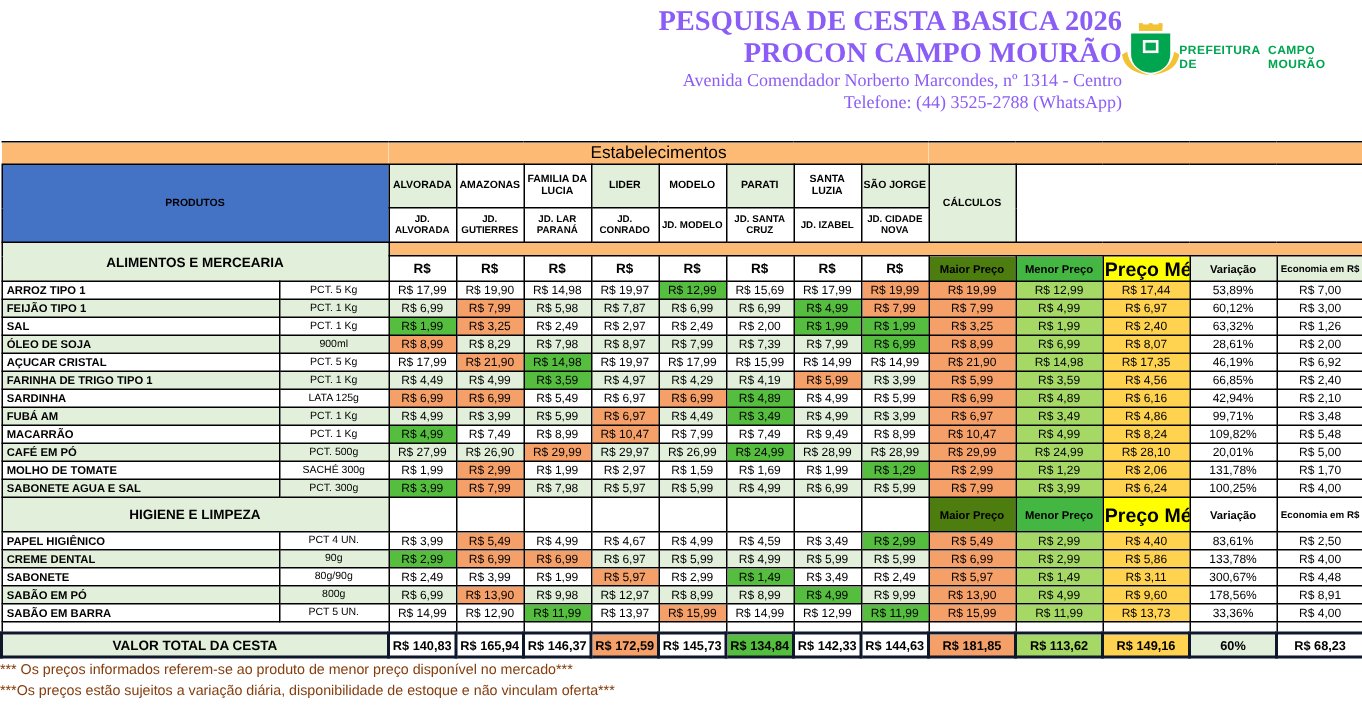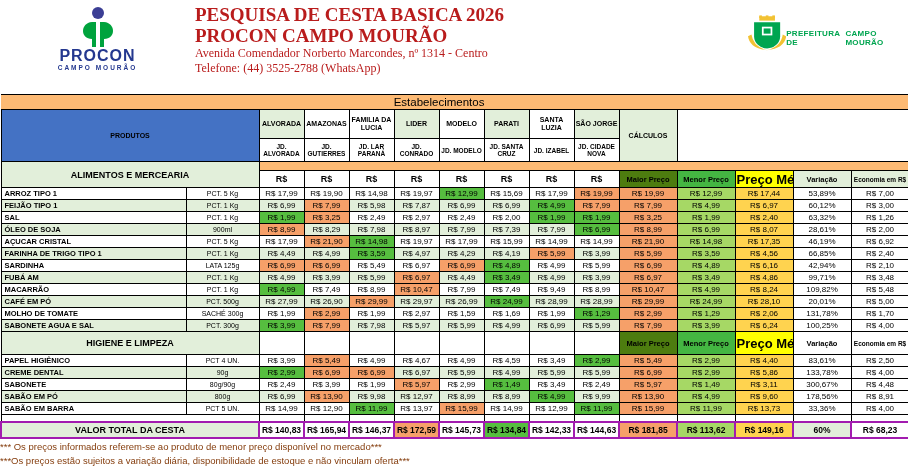--- a/index.html
+++ b/index.html
@@ -3,21 +3,21 @@
 <meta charset="utf-8">
 <style>
   * { box-sizing: border-box; margin: 0; padding: 0; }
   html,body { width: 908px; height: 471px; background: #fff; overflow: hidden;
               font-family: "Liberation Sans", sans-serif; }
   
   .hdr { display: flex; align-items: flex-start; height: 92px; padding-top: 4px; }
   .logo-left { width: 195px; display: flex; flex-direction: column; align-items: center; padding-top: 2px; }
   .logo-left .pname { color: #24388F; font-weight: bold; font-size: 16px; letter-spacing: 1px; line-height: 16px; }
   .logo-left .pcity { color: #24388F; font-weight: bold; font-size: 6.5px; letter-spacing: 2px; }
-  .title-block { flex: 1; text-align: left; font-family: "Liberation Serif", serif; color: #b91c1c; }
+  .title-block { flex: 1; text-align: right; font-family: "Liberation Serif", serif; color: #8b5cf6; }
   .title-block .t1, .title-block .t2 { font-size: 19px; font-weight: bold; line-height: 21px; }
   .title-block .addr, .title-block .tel { font-size: 12px; line-height: 15px; }
   .logo-right { width: 160px; display: flex; flex-direction: row; align-items: center; padding-top: 8px; }
   .logo-right .l1, .logo-right .l2 { color: #00A550; font-weight: bold; font-size: 8px; line-height: 9px; letter-spacing: .3px; }
   
   table { border-collapse: collapse; table-layout: fixed; width: 908px; margin-top: 2px; }
   td { border: 1px solid #000; font-size: 8px; text-align: center; white-space: nowrap;
        overflow: hidden; height: 12px; padding: 0 1px; color: #000; }
   .blue { background: #fdba74; border-left: none; border-right: none; }
   .r-est td { height: 15px; font-size: 11.5px; }
@@ -37,38 +37,29 @@
   .maiorcol { background: #F6A069; }
   .menorcol { background: #A6D865; }
   .mediocol { background: #FFD34F; }
   .h-maior { background: #4d7c0f; font-weight: bold; font-size: 7.5px; }
   .h-menor { background: #44B642; font-weight: bold; font-size: 7.5px; }
   .h-medio { background: #FFFF00; font-weight: bold; font-size: 13px; }
   .h-var  { font-weight: bold; font-size: 7.5px; }
   .h-eco  { font-weight: bold; font-size: 6.5px; white-space: normal; line-height: 7px; }
   .r-hig td { height: 23px; }
   .r-spacer td { height: 7px; }
-  .r-total td { height: 16px; border: 2px solid #a21caf; font-weight: bold; font-size: 8.5px; }
+  .r-total td { height: 16px; border: 2px solid #0f172a; font-weight: bold; font-size: 8.5px; }
   .r-total .tlbl { background: #E2EFDA; font-size: 9px; }
   
   .foot { color: #843C0C; font-size: 9.5px; line-height: 13px; padding: 1px 0 0 0; }
 </style>
 </head>
 <body>
 
 <div class="hdr">
-  <div class="logo-left">
-    <svg width="52" height="42" viewBox="0 0 52 42">
-      <circle cx="26" cy="7" r="6" fill="#3B3E94"></circle>
-      <path d="M20 16 C8 17 8 33 20 33 L20 41 L24 41 L24 16 Z" fill="#00A33D"></path>
-      <path d="M32 16 C44 17 44 33 32 33 L32 41 L28 41 L28 16 Z" fill="#00A33D"></path>
-    </svg>
-    <div class="pname">PROCON</div>
-    <div class="pcity">CAMPO MOURÃO</div>
-  </div>
   <div class="title-block">
     <div class="t1">PESQUISA DE CESTA BASICA 2026</div>
     <div class="t2">PROCON CAMPO MOURÃO</div>
     <div class="addr">Avenida Comendador Norberto Marcondes, nº 1314 - Centro</div>
     <div class="tel">Telefone: (44) 3525-2788 (WhatsApp)</div>
   </div>
   <div class="logo-right">
     <svg width="44" height="52" viewBox="0 0 44 52">
       <rect x="13" y="1" width="18" height="5" fill="#F2C233"></rect>
       <rect x="13" y="0" width="3" height="3" fill="#F2C233"></rect>

